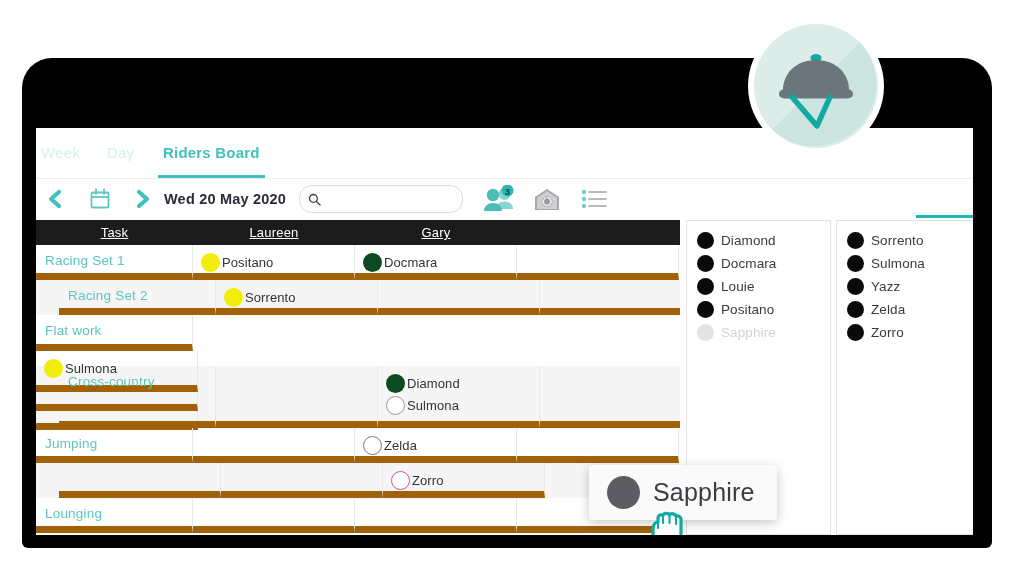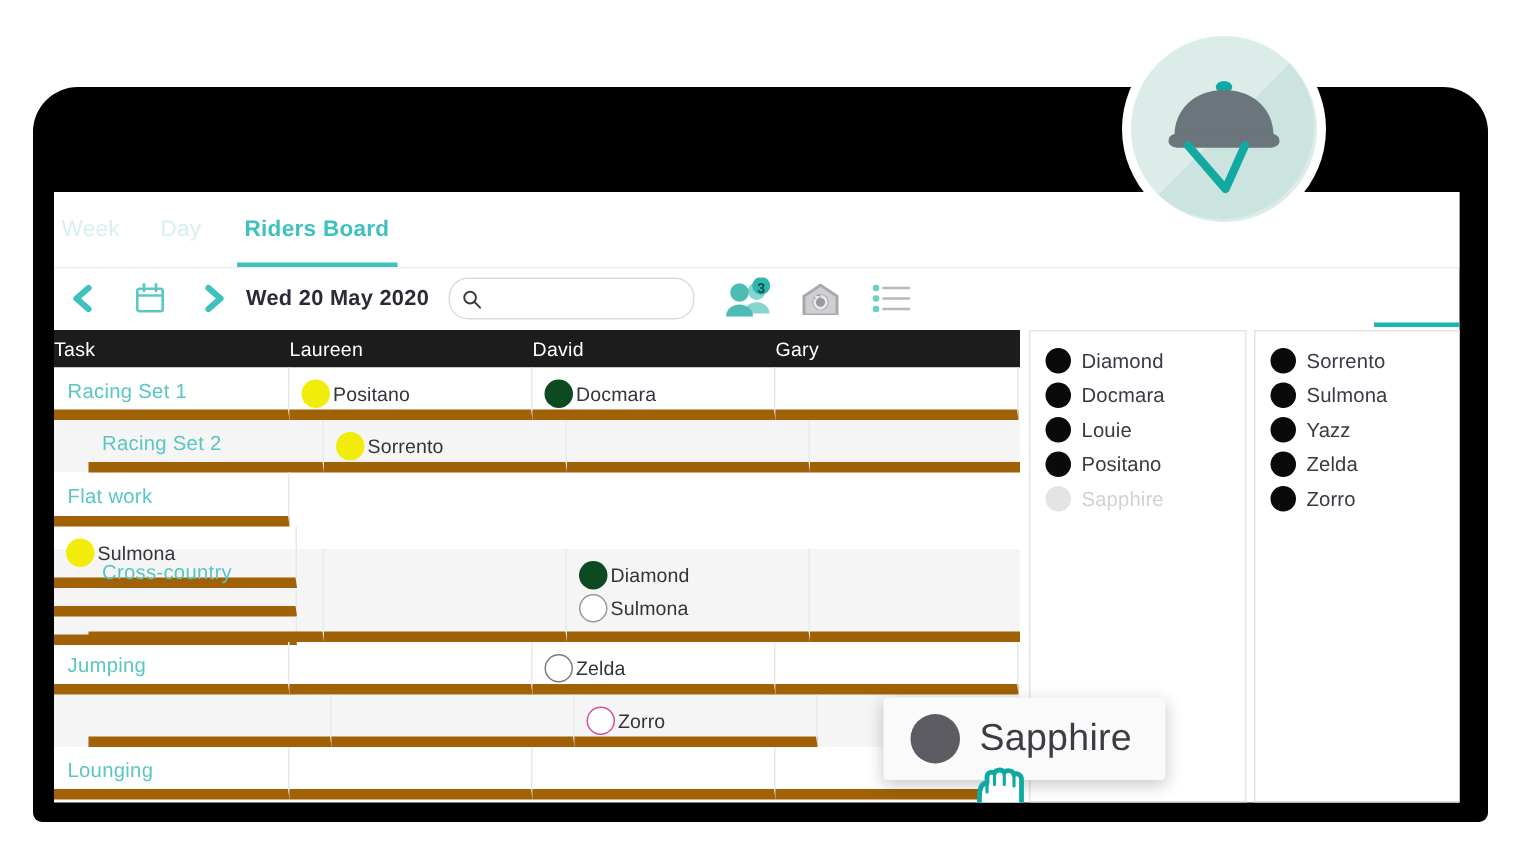--- a/index.html
+++ b/index.html
@@ -143,22 +143,24 @@
     overflow: hidden;
   }
   #grid-head {
     display: flex;
     background: #1c1c1c;
     height: 25px;
   }
   #grid-head .hcell {
     color: #ffffff;
     font-size: 13px;
+    text-align: center;
     line-height: 25px;
     letter-spacing: .2px;
+    text-decoration: underline;
   }
   .col-task { width: 157px; flex: none; }
   .col-p    { width: 162px; flex: none; }
 
   .grid-row {
     display: flex;
     background: #ffffff;
     box-sizing: border-box;
   }
   .grid-row.alt { background: #f5f5f5; padding-left: 23px; }
@@ -354,21 +356,20 @@
         <line x1="8" y1="11" x2="25" y2="11" stroke="#b9b9bd" stroke-width="1.8" stroke-linecap="round"></line>
         <line x1="8" y1="18" x2="25" y2="18" stroke="#b9b9bd" stroke-width="1.8" stroke-linecap="round"></line>
       </svg>
     </div>
   </div>
 
   <div id="board">
     <div id="grid-head">
       <div class="hcell col-task">Task</div>
       <div class="hcell col-p">Laureen</div>
-      <div class="hcell col-p">David</div>
       <div class="hcell col-p">Gary</div>
     </div>
     <div id="grid-body">
         <div class="grid-row" style="height: 35px;">
           <div class="cell task-cell col-task">Racing Set 1</div>
           <div class="cell col-p">
             <div class="chip">
               <span class="dot" style="background: rgb(242, 236, 10);"></span>
               <span>Positano</span>
             </div>

